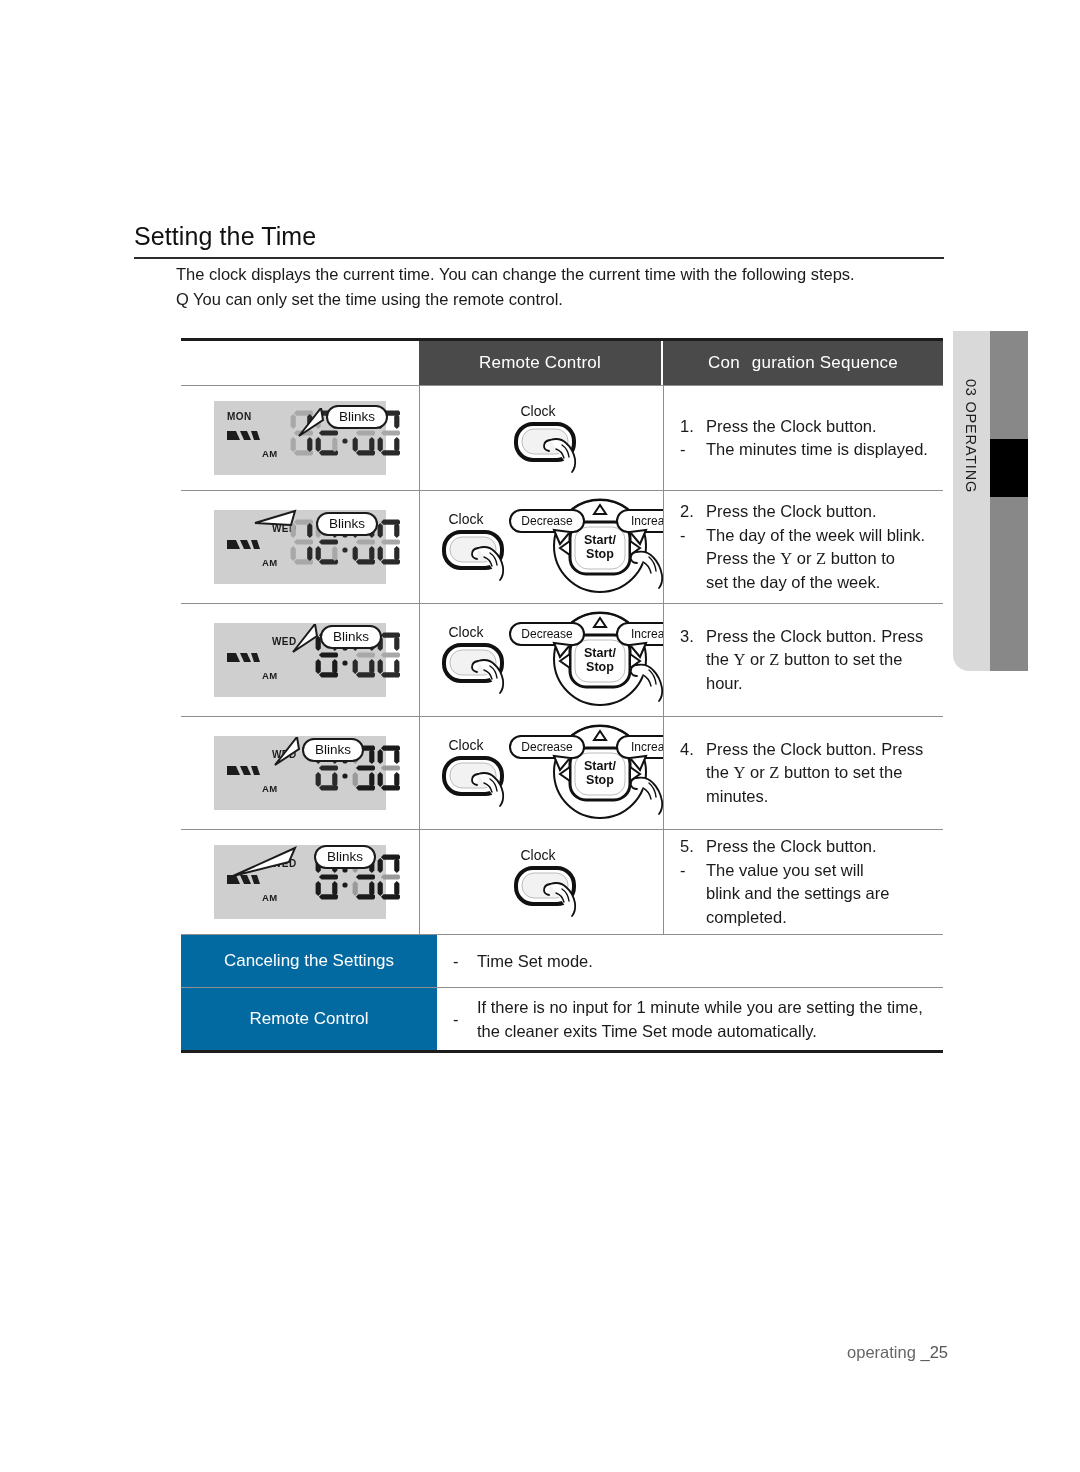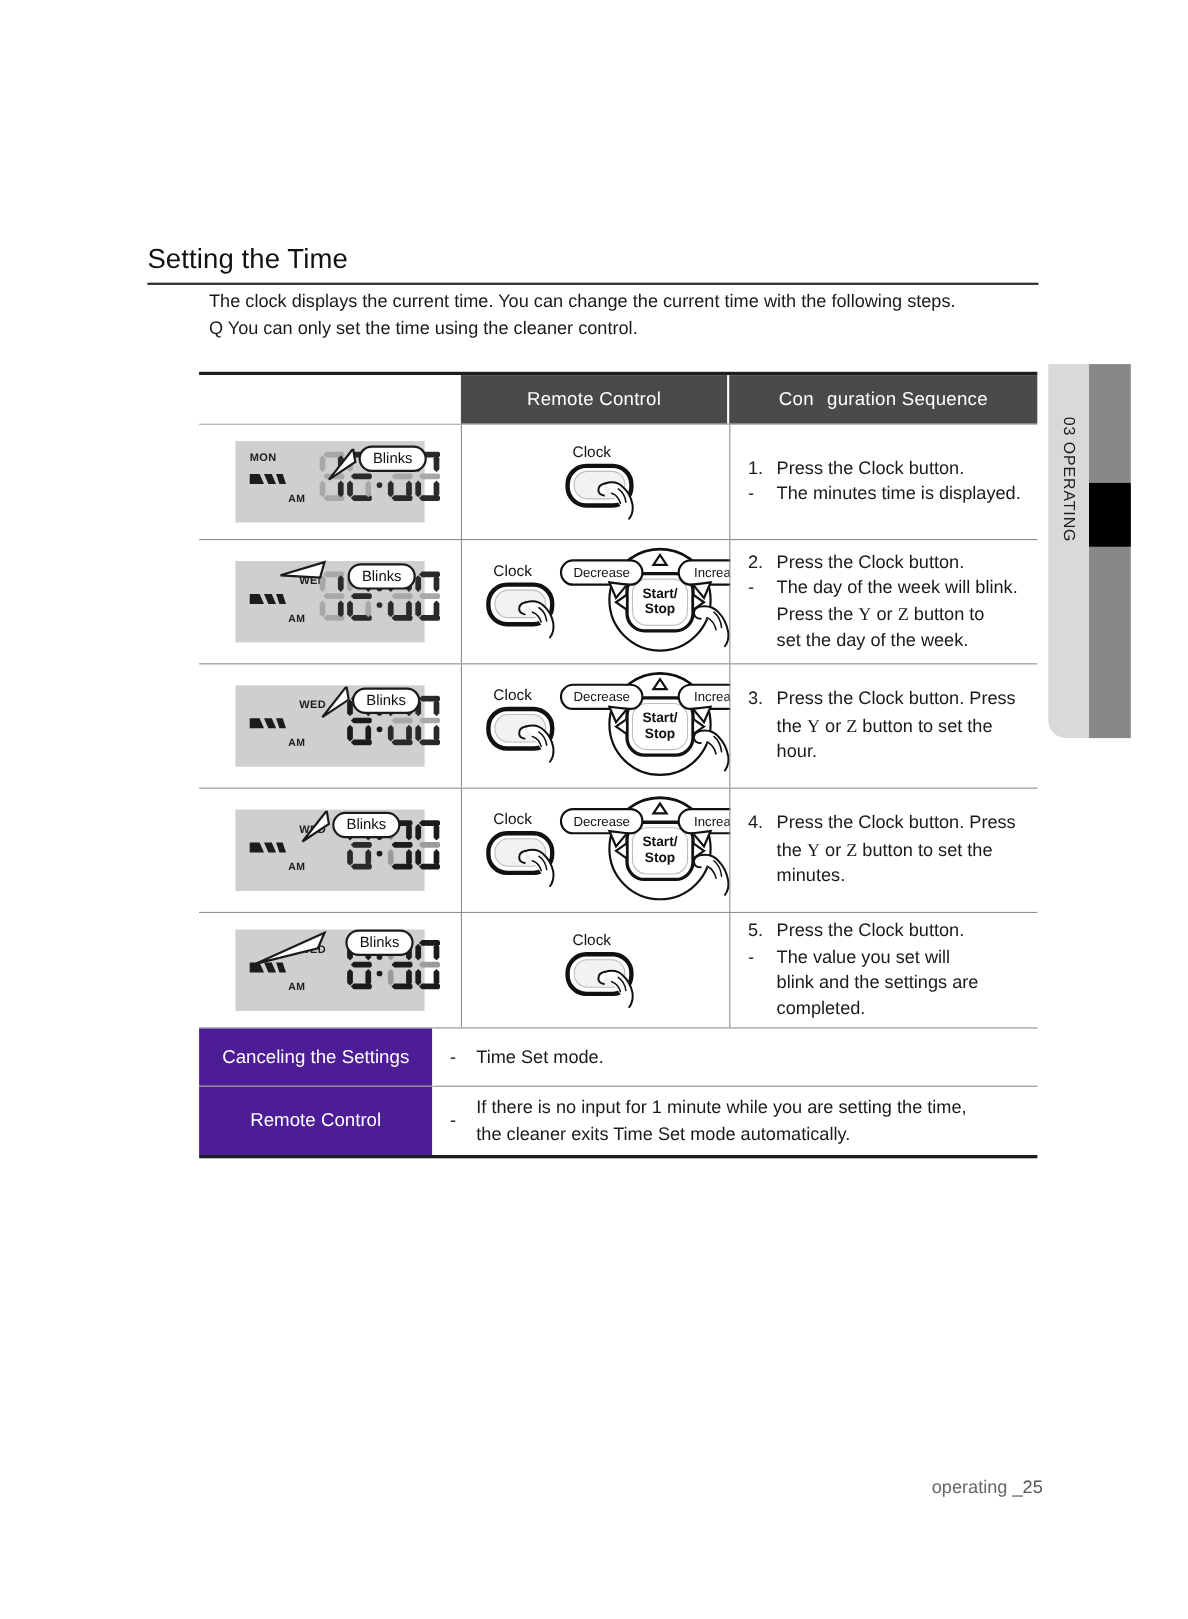--- a/index.html
+++ b/index.html
@@ -16,21 +16,21 @@
 
   
   .title-block { position: absolute; left: 134px; top: 222px; width: 810px; }
   .title-text {
     font-size: 25px; font-weight: 400; color: #111;
     letter-spacing: .1px; padding-bottom: 6px;
   }
   .title-rule { height: 2px; background: #2b2b2b; width: 810px; }
 
   
-  .intro { position: absolute; left: 190px; top: 262px; width: 760px; }
+  .intro { position: absolute; left: 176px; top: 262px; width: 760px; }
   .intro-line { font-size: 16.5px; line-height: 25px; color: #1a1a1a; }
   .intro-note { font-size: 16.5px; line-height: 25px; color: #1a1a1a; }
   .note-mark { display: inline-block; width: 17px; }
 
   
   .table { position: absolute; left: 181px; top: 338px; width: 762px; }
   .trule-top { height: 3px; background: #1d1d1d; }
   .trule-thin { height: 1px; background: #8e8e8e; }
   .trule-bot { height: 3px; background: #1d1d1d; }
 
@@ -82,21 +82,21 @@
   
   .instr { font-size: 16.5px; line-height: 23.5px; color: #1a1a1a; }
   .instr-line { display: flex; }
   .instr-mark { width: 26px; flex: 0 0 26px; }
   .instr-body { flex: 1; }
   .ph { font-family: "Liberation Serif", serif; }
 
   
   .brow { display: flex; align-items: stretch; min-height: 52px; }
   .b-label {
-    width: 212px; background: #4c1d95; color: #ffffff;
+    width: 256px; background: #0369a1; color: #ffffff;
     display: flex; align-items: center; justify-content: center;
     font-size: 17px; text-align: center;
   }
   .b-body { flex: 1; border-left: 2px solid #ffffff; display: flex; align-items: center; padding: 7px 0 7px 14px; }
   .b-dash { width: 24px; flex: 0 0 24px; font-size: 16.5px; line-height: 24px; }
   .b-text { font-size: 16.5px; line-height: 24px; }
 
   
   .sidetab { position: absolute; left: 953px; top: 331px; width: 75px; height: 340px; }
   .sidetab .light {
@@ -133,21 +133,21 @@
 <div class="page">
 
   <div class="title-block">
     <div class="title-text">Setting the Time</div>
     <div class="title-rule"></div>
   </div>
 
   <div class="intro">
     <div class="intro-line">The clock displays the current time. You can change the current time with the following steps.</div>
     <div class="intro-note">
-      <span class="note-mark">Q</span><span>You can only set the time using the cleaner control.</span>
+      <span class="note-mark">Q</span><span>You can only set the time using the remote control.</span>
     </div>
   </div>
 
   <div class="table">
     <div class="trule-top"></div>
 
     <div class="hdr">
       <div class="hdr-blank"></div>
       <div class="hdr-cell hdr-remote">Remote Control</div>
       <div class="hdr-cell hdr-config">

